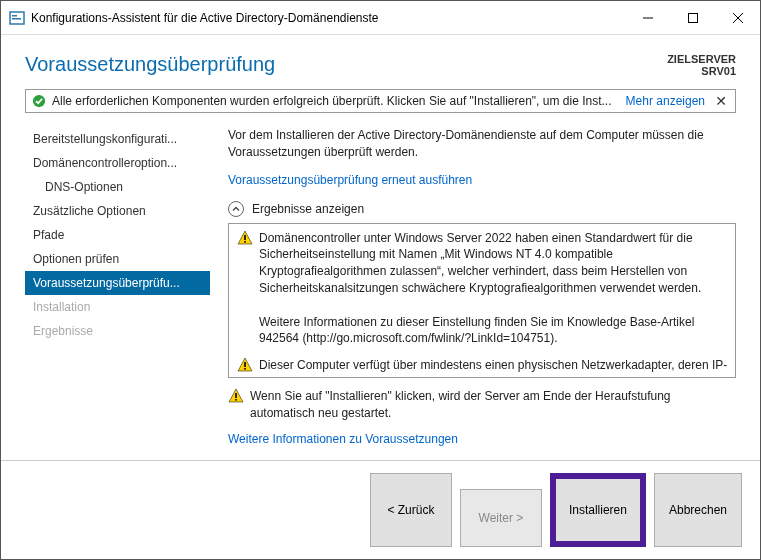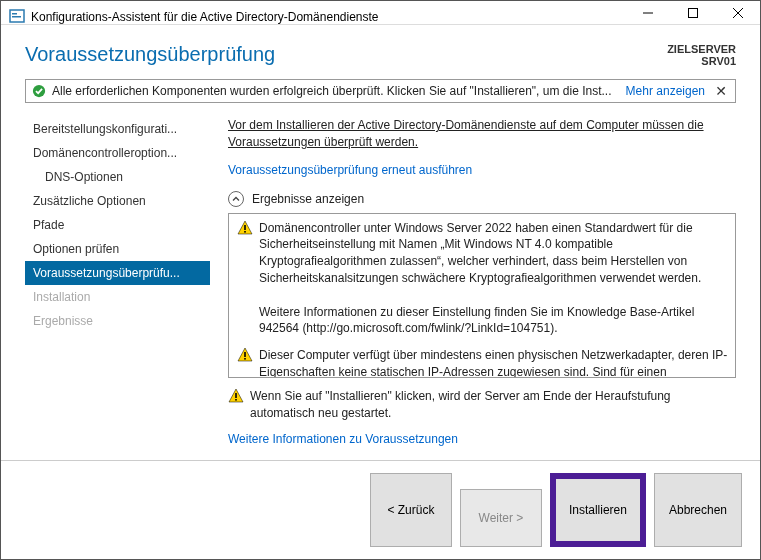--- a/index.html
+++ b/index.html
@@ -1,19 +1,19 @@
 <!DOCTYPE html>
 <html><head>
 <meta charset="utf-8">
 <style>
 * { box-sizing: border-box; margin: 0; padding: 0; font-family: "Segoe UI", Tahoma, sans-serif; }
 body { background: #fff; width: 761px; height: 560px; overflow: hidden; border: 1px solid #555; display: flex; flex-direction: column; }
 
 
-.titlebar { height: 24px; display: flex; align-items: flex-end; padding: 0 0 0 8px; background: #fff; border-bottom: 1px solid #ddd; }
+.titlebar { height: 34px; display: flex; align-items: center; padding: 0 0 0 8px; background: #fff; border-bottom: 1px solid #ddd; }
 .titlebar .app-icon { width: 16px; height: 16px; margin-right: 6px; }
 .titlebar .title { font-size: 12px; color: #000; flex: 1; }
 .titlebar .win-controls { display: flex; height: 100%; }
 .titlebar .win-btn { width: 45px; height: 100%; display: flex; align-items: center; justify-content: center; cursor: pointer; }
 .titlebar .win-btn svg { width: 10px; height: 10px; }
 
 
 .header { padding: 18px 24px 12px 24px; display: flex; align-items: flex-start; }
 .header h1 { font-size: 20px; font-weight: 400; color: #0a6db0; flex: 1; }
 .header .target { text-align: right; font-size: 11px; color: #333; font-weight: 600; }
@@ -32,21 +32,21 @@
 
 
 .sidebar { width: 185px; flex-shrink: 0; padding-top: 6px; }
 .sidebar .nav-item { font-size: 12px; padding: 5px 8px; color: #333; cursor: pointer; white-space: nowrap; overflow: hidden; text-overflow: ellipsis; }
 .sidebar .nav-item.indent { padding-left: 20px; }
 .sidebar .nav-item.active { background: #0369a1; color: #fff; }
 .sidebar .nav-item.disabled { color: #aaa; cursor: default; }
 
 
 .main { flex: 1; padding: 6px 0 0 18px; font-size: 12px; color: #222; display: flex; flex-direction: column; min-width: 0; }
-.main .intro { line-height: 1.4; margin-bottom: 12px; text-decoration: underline; }
+.main .intro { line-height: 1.4; margin-bottom: 12px; }
 .main .link { color: #0066cc; cursor: pointer; margin-bottom: 14px; display: inline-block; }
 .main .expander { display: flex; align-items: center; margin-bottom: 6px; }
 .main .expander .circle { width: 16px; height: 16px; border: 1px solid #666; border-radius: 50%; display: flex; align-items: center; justify-content: center; margin-right: 8px; cursor: pointer; }
 .main .expander .circle svg { width: 8px; height: 8px; }
 .main .expander .lbl { font-size: 12px; }
 
 .results-box { border: 1px solid #999; flex: 1; overflow-y: scroll; padding: 6px 0 6px 8px; margin-bottom: 10px; min-height: 0; }
 .results-box::-webkit-scrollbar { width: 16px; }
 .results-box::-webkit-scrollbar-track { background: #f0f0f0; }
 .results-box::-webkit-scrollbar-thumb { background: #c0c0c0; }

